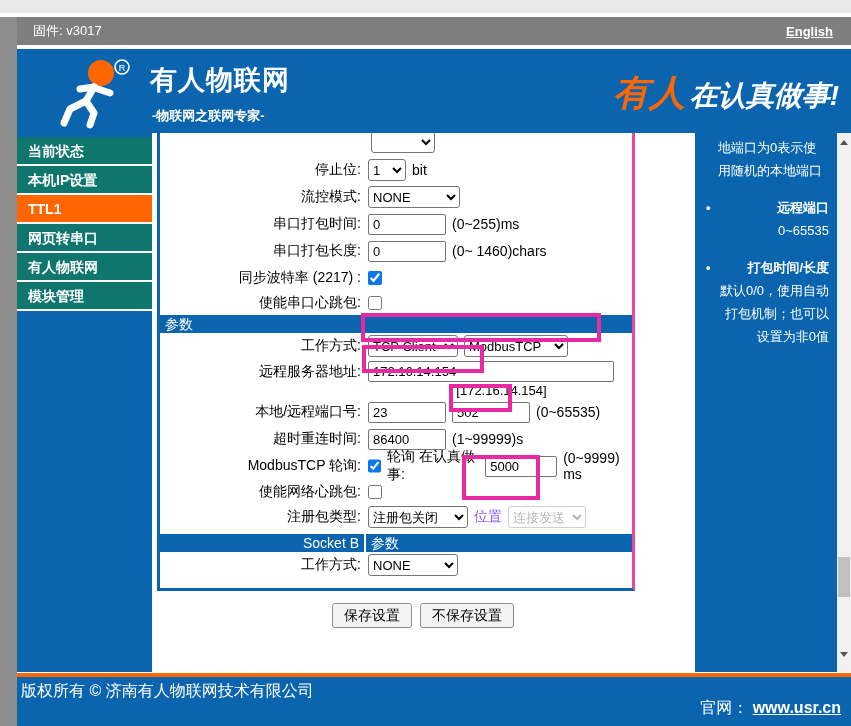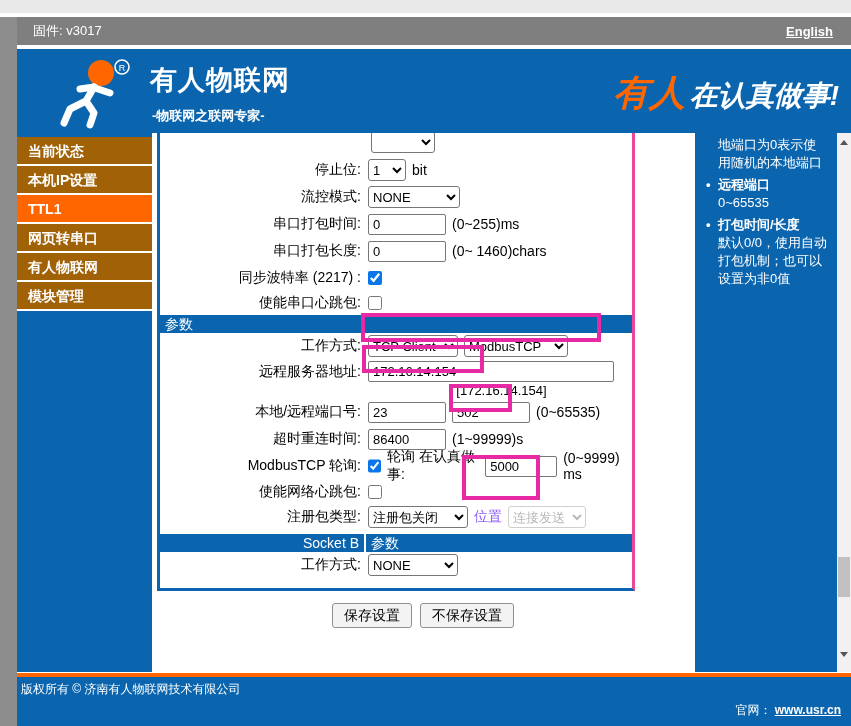--- a/index.html
+++ b/index.html
@@ -21,21 +21,21 @@
   .logo { position:absolute; left:33px; top:4px; }
   .brand-title { position:absolute; left:133px; top:13px; font-size:27px; font-weight:bold; letter-spacing:1px; }
   .brand-sub   { position:absolute; left:135px; top:58px; font-size:13px; font-weight:bold; }
   .slogan { position:absolute; right:12px; top:20px; font-style:italic; font-weight:bold; white-space:nowrap; }
   .slogan-accent { color:#ff6600; font-size:36px; }
   .slogan-rest   { color:#ffffff; font-size:28px; }
 
   
   .sidebar { position:absolute; left:17px; top:133px; width:135px; height:539px; background:#0a65ae; padding-top:4px; }
   .side-item { height:29px; line-height:29px; padding-left:11px; color:#fff; font-size:14px; font-weight:bold;
-               border-bottom:2px solid #ffffff; background:#a16207; cursor:pointer; }
+               border-bottom:2px solid #ffffff; background:#0f766e; cursor:pointer; }
   .side-item.active { background:#ff6600; }
 
   
   .main { position:absolute; left:152px; top:133px; width:542px; height:539px; background:#fff; }
   .table-box { position:absolute; left:5px; top:0; width:478px; height:458px;
                border-left:3px solid #0a65ae; border-right:3px solid #ec4899; border-bottom:3px solid #0a65ae;
                overflow:hidden; font-size:14px; color:#000; }
   .row { display:flex; align-items:center; height:27px; }
   .lbl { width:205px; flex:none; text-align:right; padding-right:4px; }
   .ctl { display:flex; align-items:center; gap:6px; padding-left:3px; }
@@ -50,37 +50,37 @@
   .sec-hdr .sh-left { width:206px; flex:none; text-align:right; padding-right:5px; border-right:2px solid #fff; height:100%; line-height:18px; }
   .sec-hdr .sh-right { padding-left:5px; line-height:18px; }
   .cutoff { margin-top:-16px; margin-left:211px; width:64px; }
 
   .btn-row { position:absolute; left:0; top:470px; width:542px; display:flex; justify-content:center; gap:8px; }
   .btn { font-family:"Liberation Sans", sans-serif; font-size:14px; height:25px; padding:0 11px;
          background:#f3f3f3; border:1px solid #8f8f8f; border-radius:3px; color:#000; cursor:pointer; }
 
   
   .help { position:absolute; left:695px; top:133px; width:142px; height:539px; background:#0a65ae;
-          color:#fff; font-size:13px; line-height:18px; padding:3px 8px 0 10px; overflow:hidden; }
+          color:#fff; font-size:13px; line-height:23px; padding:3px 8px 0 10px; overflow:hidden; }
   .help-cont { padding-left:13px; }
-  .bullet { position:relative; padding-left:13px; margin-top:4px; }
+  .bullet { position:relative; padding-left:13px; margin-top:14px;text-align:right; }
   .bullet::before { content:"•"; position:absolute; left:1px; top:0; font-weight:bold; }
   .bullet-title { font-weight:bold; }
 
   
   .scrollbar { position:absolute; left:837px; top:133px; width:14px; height:539px; background:#f1f1f1; }
   .sb-btn { position:absolute; left:0; width:14px; height:15px; background:#f1f1f1; display:flex; align-items:center; justify-content:center; cursor:pointer; }
   .sb-up { top:2px; } .sb-down { bottom:10px; }
   .tri-up   { width:0; height:0; border-left:4px solid transparent; border-right:4px solid transparent; border-bottom:5px solid #555; }
   .tri-down { width:0; height:0; border-left:4px solid transparent; border-right:4px solid transparent; border-top:5px solid #555; }
   .sb-thumb { position:absolute; left:1px; top:424px; width:12px; height:40px; background:#c1c1c1; cursor:pointer; }
 
   
   .footer-line { position:absolute; left:17px; top:673px; width:834px; height:4px; background:#ff6600; }
-  .footer { position:absolute; left:17px; top:677px; width:834px; height:49px; background:#0a65ae; color:#fff; font-size:12px; }
+  .footer { position:absolute; left:17px; top:677px; width:834px; height:49px; background:#0a65ae; color:#fff; font-size:16px; }
   .copyright { position:absolute; left:4px; top:4px; }
   .site { position:absolute; right:10px; bottom:7px; }
   .site-link { color:#fff; font-weight:bold; text-decoration:underline; cursor:pointer; }
 
   
   .hl { position:absolute; border:4px solid #e72aa4; pointer-events:none; }
   .hl1 { left:361px; top:313px; width:240px; height:29px; }
   .hl2 { left:362px; top:345px; width:122px; height:28px; }
   .hl3 { left:449px; top:384px; width:63px;  height:28px; }
   .hl4 { left:462px; top:455px; width:78px;  height:45px; }

